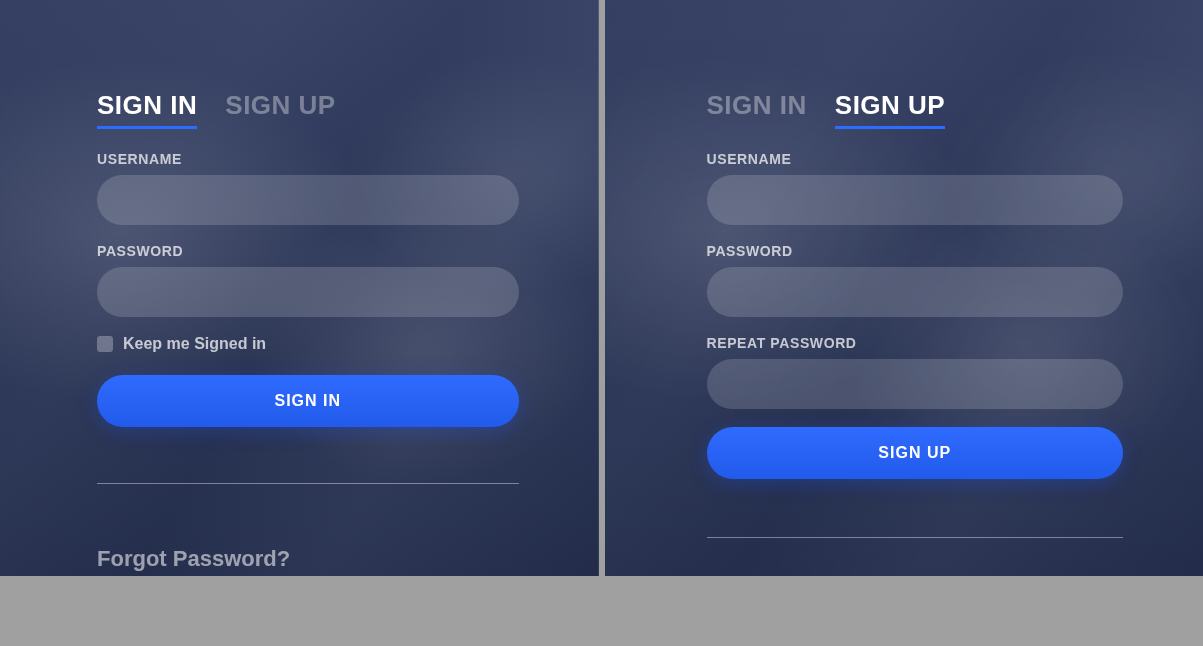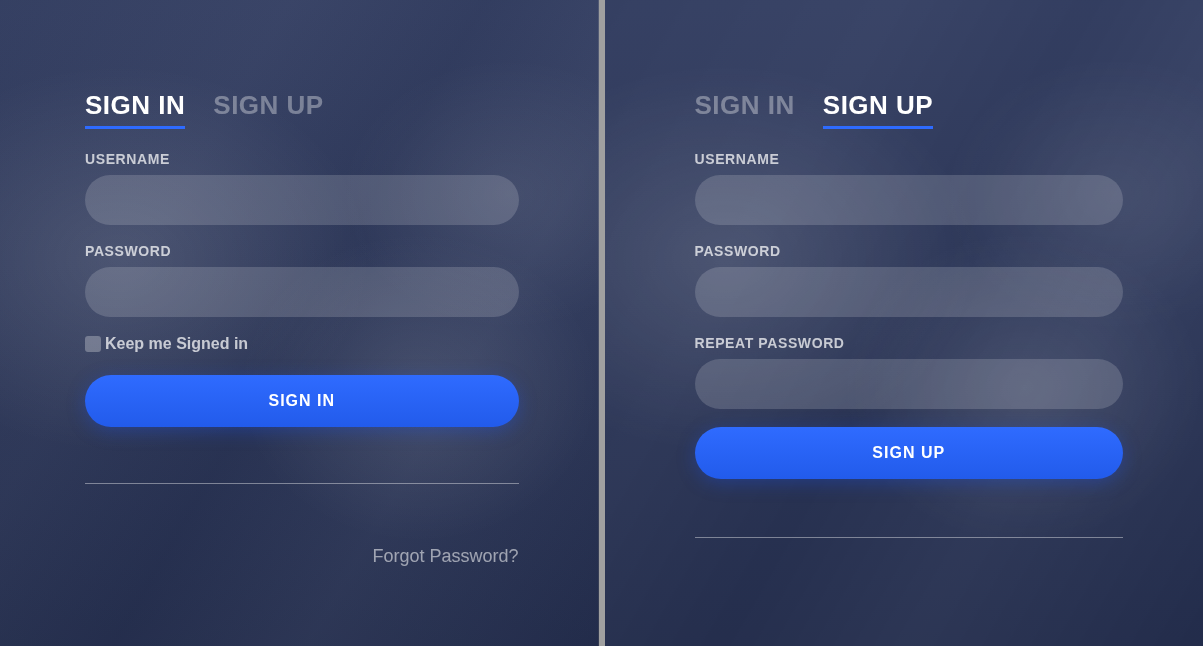--- a/index.html
+++ b/index.html
@@ -12,27 +12,28 @@
       width: 1203px;
       height: 646px;
       display: flex;
       gap: 6px;
       background: #a0a0a0;
       overflow: hidden;
     }
     .panel {
       position: relative;
       flex: 1;
-      height: 646px;
+      height: 576px;
       overflow: hidden;
       background:
         linear-gradient(rgba(30, 43, 85, 0.86), rgba(30, 43, 85, 0.86)),
         linear-gradient(120deg, #888 0%, #aaa 30%, #777 50%, #bbb 70%, #666 100%);
       background-size: cover;
       background-position: center;
+      padding-left: 12px;
     }
     .panel::before {
       content: "";
       position: absolute;
       inset: 0;
       background:
         radial-gradient(ellipse 70% 50% at 20% 40%, rgba(255,255,255,0.12), transparent 60%),
         radial-gradient(ellipse 50% 40% at 70% 60%, rgba(255,255,255,0.10), transparent 60%),
         radial-gradient(ellipse 40% 30% at 85% 30%, rgba(255,255,255,0.08), transparent 70%),
         linear-gradient(180deg, rgba(255,255,255,0.04), rgba(0,0,0,0.15));
@@ -90,21 +91,21 @@
       border: none;
       outline: none;
       padding: 0 22px;
       font-size: 15px;
       color: #fff;
       background: rgba(255, 255, 255, 0.16);
     }
     .checkbox-row {
       display: flex;
       align-items: center;
-      gap: 4px;
+      gap: 10px;
       margin: 12px 0 22px 0;
     }
     .checkbox {
       width: 16px;
       height: 16px;
       border-radius: 3px;
       background: rgba(255, 255, 255, 0.28);
       display: inline-block;
     }
     .checkbox-label {
@@ -128,25 +129,25 @@
     .hr-line {
       height: 1px;
       background: rgba(255, 255, 255, 0.4);
       margin-top: 56px;
       width: 100%;
     }
     .panel-right .hr-line {
       margin-top: 58px;
     }
     .forgot {
-      text-align: right;
+      text-align: left;
       margin-top: 62px;
       color: rgba(255, 255, 255, 0.55);
-      font-size: 18px;
-      font-weight: 400;
+      font-size: 22px;
+      font-weight: 700;
       cursor: pointer;
     }
   </style>
 </head>
 <body>
 
 <div class="panel panel-left">
   <div class="panel-inner">
     <div class="tabs">
       <div class="tab active">SIGN IN</div>

